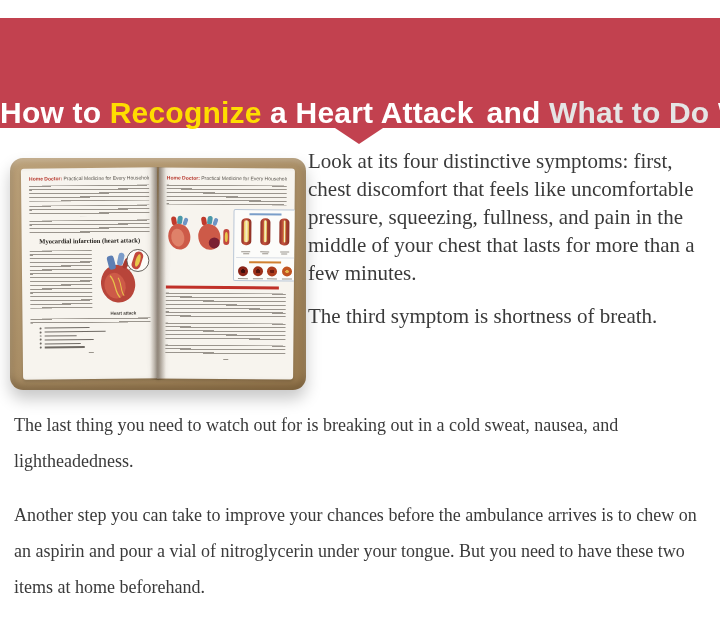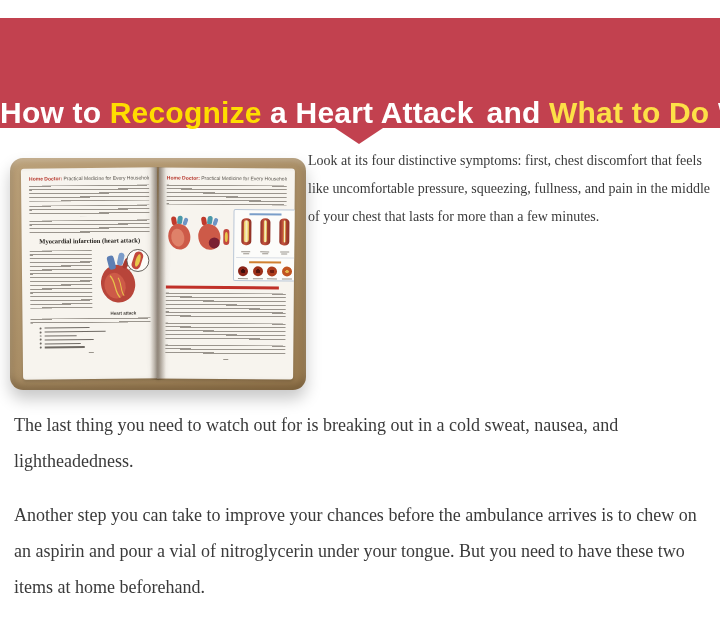--- a/index.html
+++ b/index.html
@@ -12,21 +12,21 @@
           font-family:"Liberation Sans", sans-serif;font-weight:700;font-size:30px;color:#ffffff;
           letter-spacing:.2px;padding-left:36px;}
   .banner-line{line-height:1;white-space:nowrap;}
   .banner .hl{color:#ffdd00;}
   .banner-pointer{position:absolute;left:335px;top:128px;width:0;height:0;
           border-left:24px solid transparent;border-right:24px solid transparent;
           border-top:16px solid #c2414f;}
 
   
   .col-right{position:absolute;left:308px;top:147px;width:402px;color:#3a3a3a;
-             font-size:14px;line-height:28px;}
+             font-size:21px;line-height:28px;}
   .col-right p{margin:0 0 15px 0;}
   .bottom-text{position:absolute;left:14px;top:407px;width:698px;color:#3a3a3a;
              font-size:18px;line-height:36px;}
   .bottom-text p{margin:0 0 18px 0;}
   .bottom-text p:last-child{margin-bottom:8px;}
 
   
   .book{position:absolute;left:10px;top:158px;width:296px;height:232px;}
   .book-cover{position:absolute;left:0;top:0;width:296px;height:232px;border-radius:13px;
       background:linear-gradient(145deg,#bba17a 0%,#ab9068 45%,#97794f 100%);
@@ -83,21 +83,21 @@
   .artery .lumen{position:absolute;left:50%;top:2.5px;bottom:2.5px;transform:translateX(-50%);
           border-radius:3px;background:linear-gradient(to right,#e8c84a,#f7ecc9 50%,#e8c84a);}
 </style>
 </head>
 <body>
 
 <div id="page">
 
   <div class="banner" style="background-color: rgb(194, 65, 79); color: rgb(255, 255, 255);">
     <div class="banner-line"><span>How to </span><span class="hl" style="color: rgb(255, 221, 0);">Recognize</span><span> a Heart Attack</span></div>
-    <div class="banner-line"><span>and </span><span class="hl" style="color: #fde047;">What to Do</span><span> What</span></div>
+    <div class="banner-line"><span>and </span><span class="hl" style="color: #e5e5e5;">What to Do</span><span> What</span></div>
   </div>
   <div class="banner-pointer" style="border-top-color: rgb(194, 65, 79);"></div>
 
   <div class="book">
     <div class="book-cover" style="background-color: rgb(171, 144, 104);"></div>
 
     <div class="page page-left" style="background-color: rgb(247, 244, 238);">
       <div class="pg-header"><span class="brand">Home Doctor:</span> <span>Practical Medicine for Every Household</span></div>
       <div class="tl" style="height:16px"></div>
       <div class="tl" style="height:11px"></div>
@@ -199,20 +199,21 @@
       <div class="tl" style="height:18px"></div>
       <div class="tl" style="height:10px"></div>
       <div class="pg-num"></div>
     </div>
 
     <div class="spine"></div>
   </div>
 
   <div class="col-right">
     <p>Look at its four distinctive symptoms: first, chest discomfort that feels like uncomfortable pressure, squeezing, fullness, and pain in the middle of your chest that lasts for more than a few minutes.</p>
+    <p>The third symptom is shortness of breath.</p>
   </div>
 
   <div class="bottom-text">
     <p>The last thing you need to watch out for is breaking out in a cold sweat, nausea, and lightheadedness.</p>
     <p>Another step you can take to improve your chances before the ambulance arrives is to chew on an aspirin and pour a vial of nitroglycerin under your tongue. But you need to have these two items at home beforehand.</p>
   </div>
 
 </div>
 
 </body></html>

